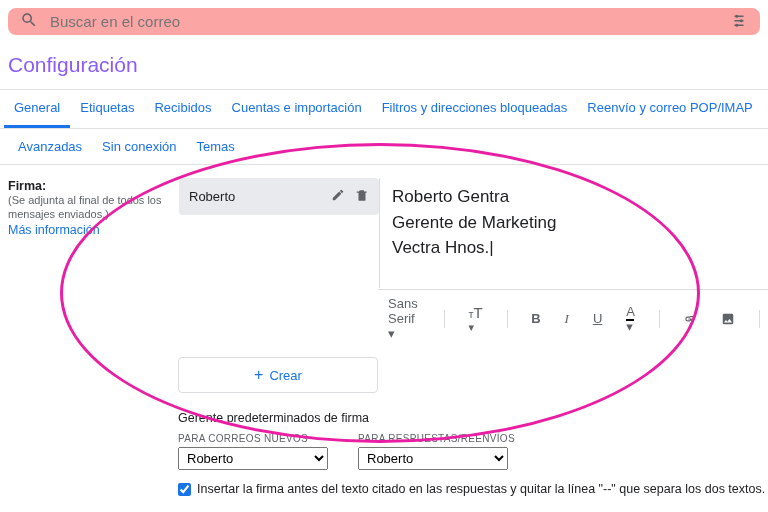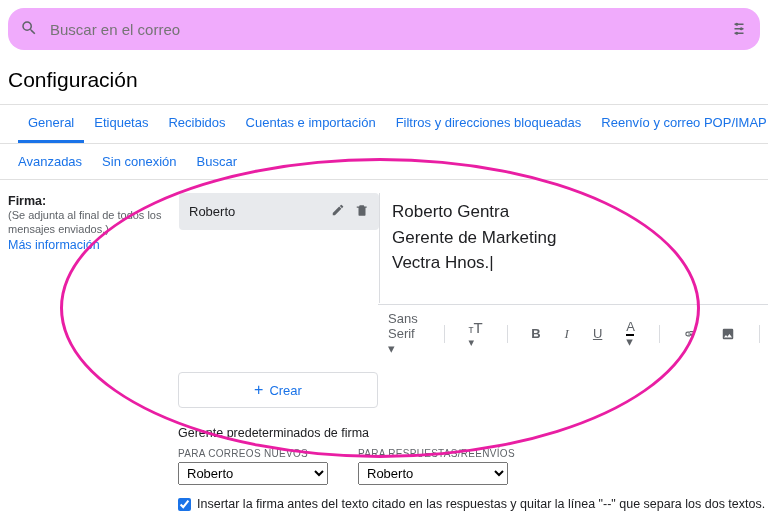--- a/index.html
+++ b/index.html
@@ -1,25 +1,25 @@
 <!DOCTYPE html>
 <html><head>
 <meta charset="utf-8">
 <style>
   * { box-sizing: border-box; margin: 0; padding: 0; }
   body { font-family: Arial, Helvetica, sans-serif; font-size: 13px; color: #202124; width: 768px; height: 512px; overflow: hidden; background: #fff; }
   
-  .search-bar { display: flex; align-items: center; background: #f0abfc; border-radius: 16px; margin: 8px 8px 0 8px; padding: 6px 12px; height: 42px; }
+  .search-bar { display: flex; align-items: center; background: #fca5a5; border-radius: 8px; margin: 8px 8px 0 8px; padding: 6px 12px; height: 27px; }
   .search-bar .icon { color: #5f6368; margin-right: 12px; }
   .search-bar input { flex: 1; background: transparent; border: none; outline: none; font-size: 15px; color: #5f6368; }
   .search-bar .tune { color: #5f6368; }
   
-  h1.page-title { font-size: 21px; font-weight: 400; color: #000000; margin: 18px 0 12px 8px; }
+  h1.page-title { font-size: 21px; font-weight: 400; color: #8b5cf6; margin: 18px 0 12px 8px; }
   
-  .tabs { display: flex; border-top: 1px solid #e0e0e0; border-bottom: 1px solid #e0e0e0; padding: 0 18px; overflow: hidden; white-space: nowrap; }
+  .tabs { display: flex; border-top: 1px solid #e0e0e0; border-bottom: 1px solid #e0e0e0; padding: 0 4px; overflow: hidden; white-space: nowrap; }
   .tab { padding: 10px 10px; font-size: 13px; color: #1a73e8; cursor: pointer; }
   .tab.active { border-bottom: 3px solid #1a73e8; font-weight: 500; }
   
   .subtabs { display: flex; border-bottom: 1px solid #e0e0e0; padding: 0 8px; }
   .subtab { padding: 10px 10px; font-size: 13px; color: #1a73e8; cursor: pointer; }
   
   .content { padding: 12px 8px 0 8px; position: relative; }
   .row { display: flex; border-bottom: 1px solid #e0e0e0; padding-bottom: 18px; margin-bottom: 10px; }
   .leftcol { width: 170px; flex-shrink: 0; padding-top: 2px; }
   .leftcol .lbl { font-size: 12.5px; font-weight: 700; }
@@ -80,21 +80,21 @@
   <div class="tab">Etiquetas</div>
   <div class="tab">Recibidos</div>
   <div class="tab">Cuentas e importación</div>
   <div class="tab">Filtros y direcciones bloqueadas</div>
   <div class="tab">Reenvío y correo POP/IMAP</div>
   <div class="tab">Complementos</div>
 </div>
 <div class="subtabs">
   <div class="subtab">Avanzadas</div>
   <div class="subtab">Sin conexión</div>
-  <div class="subtab">Buscar</div>
+  <div class="subtab">Temas</div>
 </div>
 
 <div class="content">
   <div class="highlight-ellipse" style="left:60px; top:-22px; width:640px; height:300px;"></div>
 
   <div class="row">
     <div class="leftcol">
       <div class="lbl">Firma:</div>
       <div class="sublbl">(Se adjunta al final de todos los mensajes enviados.)</div>
       <a href="#">Más información</a>

